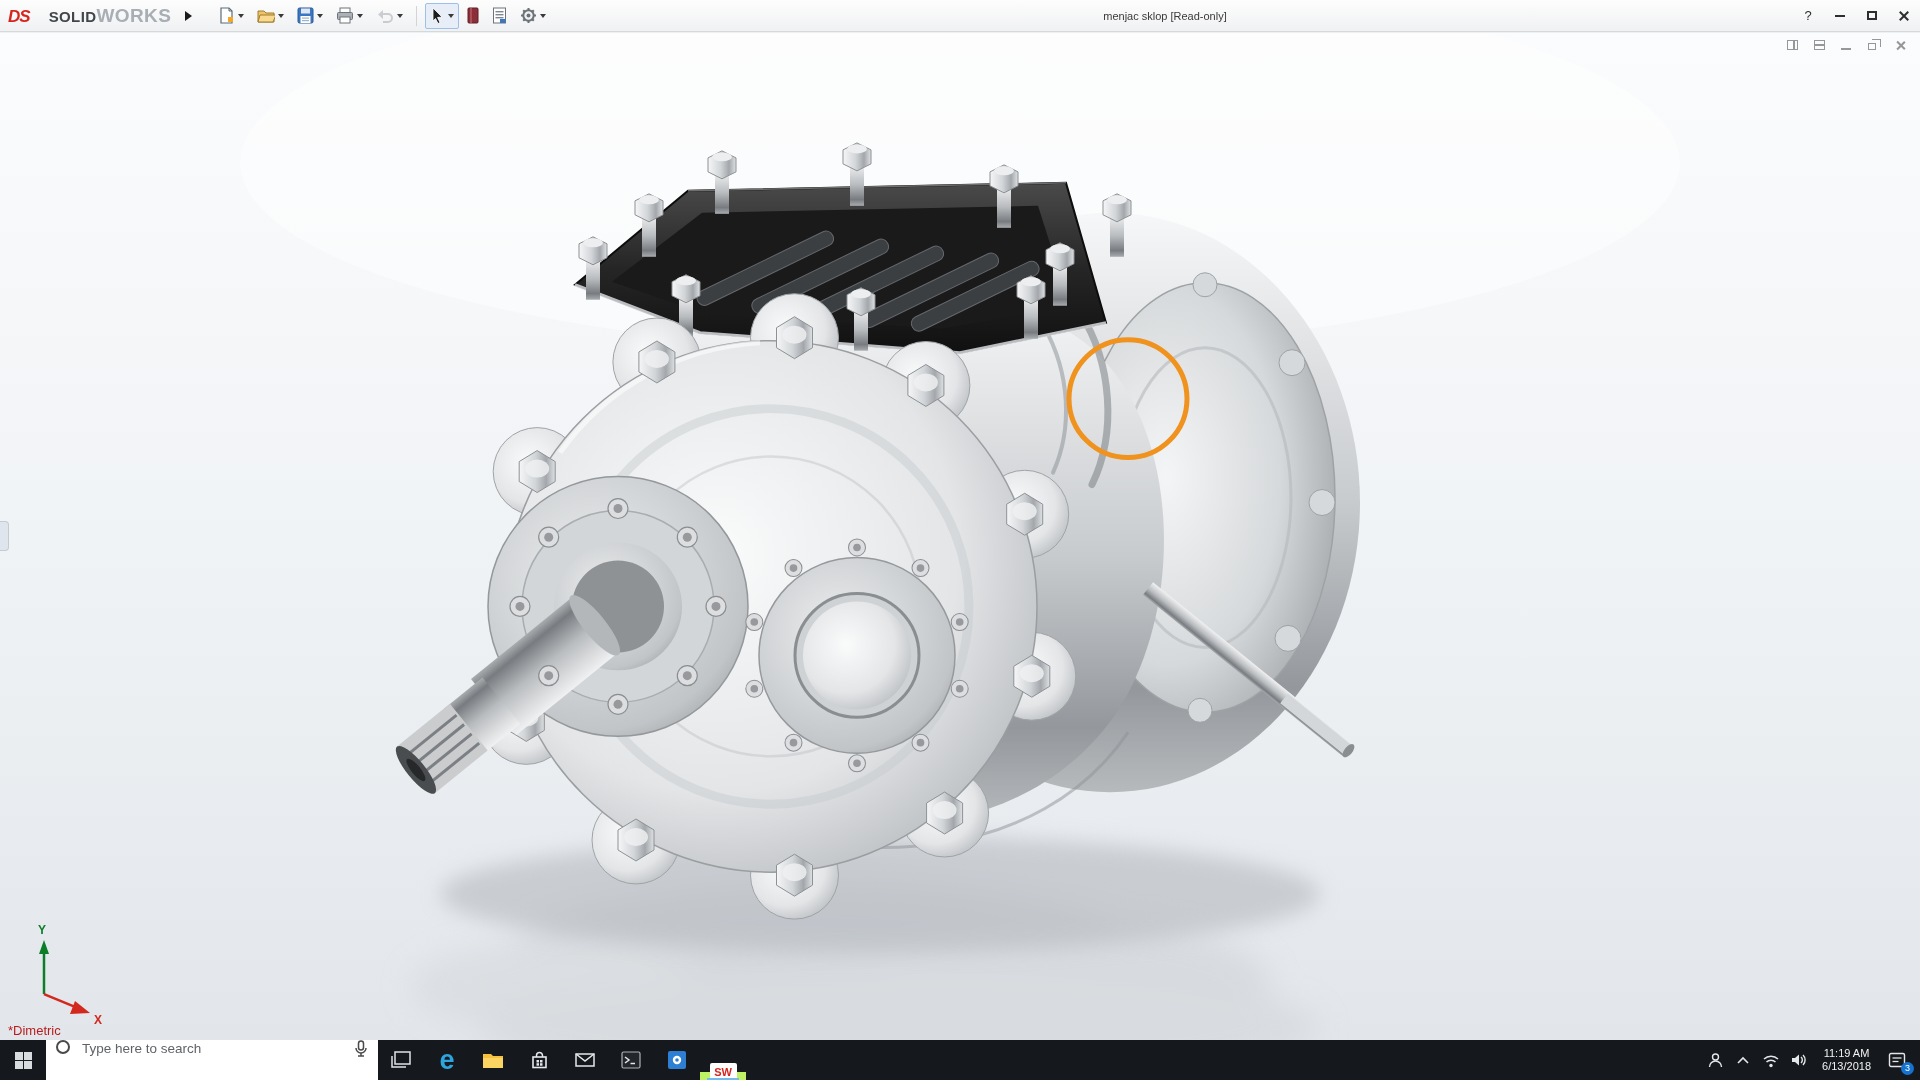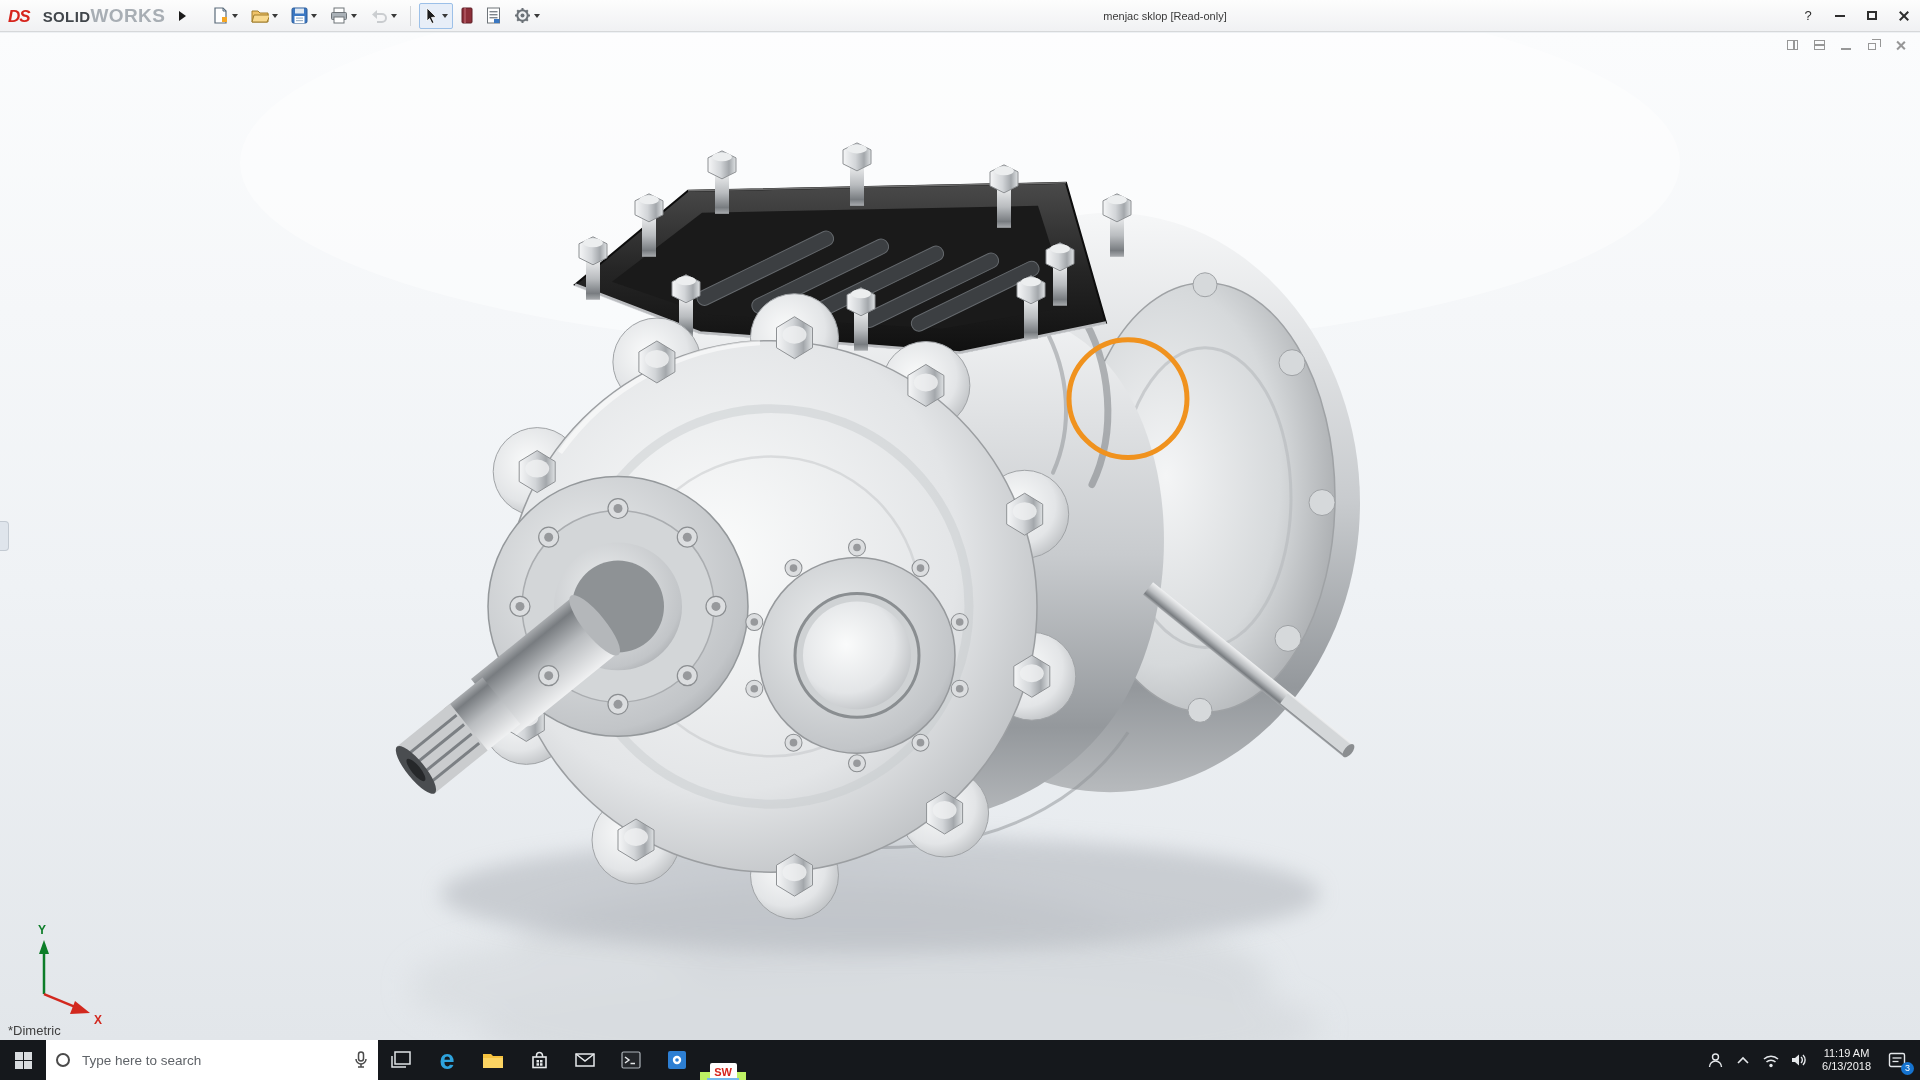--- a/index.html
+++ b/index.html
@@ -4,22 +4,22 @@
 <style>
   html,body{width:1920px;height:1080px;margin:0;overflow:hidden;background:#eef1f4;
     font-family:"Liberation Sans",sans-serif;}
   *{box-sizing:border-box;}
 
   
   .titlebar{position:fixed;top:0;left:0;right:0;height:32px;z-index:30;
     background:linear-gradient(#fdfdfd,#f0f1f3);border-bottom:1px solid #d6d8da;
     display:flex;align-items:center;}
   .logo{display:flex;align-items:baseline;padding:0 8px 0 8px;}
-  .logo .mark{color:#d6251d;font-weight:bold;font-style:italic;font-size:17px;margin-right:13px;letter-spacing:-1px;}
-  .logo .solid{font-weight:bold;color:#41464b;font-size:15px;letter-spacing:.4px;}
+  .logo .mark{color:#d6251d;font-weight:bold;font-style:italic;font-size:17px;margin-right:3px;letter-spacing:-1px;}
+  .logo .solid{font-weight:bold;color:#41464b;font-size:15px;letter-spacing:.4px;margin-left:16px;}
   .logo .works{font-weight:bold;color:#a8aeb4;font-size:19px;letter-spacing:.4px;}
   .flyout{width:18px;height:26px;display:flex;align-items:center;justify-content:center;border:none;background:transparent;}
   .flyout .tri{width:0;height:0;border-left:7px solid #1b1b1b;border-top:5px solid transparent;border-bottom:5px solid transparent;}
   .toolbar{display:flex;align-items:center;margin-left:16px;gap:3px;}
   .tbtn{display:flex;align-items:center;gap:3px;height:26px;padding:0 4px;background:transparent;border:1px solid transparent;}
   .tbtn.active{background:#e7eef8;border:1px solid #9cc0e8;border-radius:2px;}
   .tbtn.disabled svg{opacity:.4;}
   .caret{width:0;height:0;border-left:3.5px solid transparent;border-right:3.5px solid transparent;border-top:4px solid #3a3a3a;}
   .sep{width:1px;height:20px;background:#d2d5d8;margin:0 5px;}
   .title{position:absolute;left:520px;right:110px;top:0;height:32px;line-height:32px;
@@ -42,30 +42,30 @@
   .dc-box.v::after{content:"";position:absolute;left:6px;top:1px;width:1.5px;height:9px;background:#555;}
   .dc-box.h::after{content:"";position:absolute;left:1px;top:5px;width:9px;height:1.5px;background:#555;}
   .dc-min{display:block;width:10px;height:2px;background:#555;margin-top:8px;}
   .dc-rest{display:block;width:8px;height:7px;border:1.5px solid #555;margin-top:3px;}
   .dc-rest::after{content:"";position:absolute;right:0;top:0;width:8px;height:7px;border:1.5px solid #555;border-left:none;border-bottom:none;}
   .dc-x{position:relative;display:block;width:11px;height:11px;}
   .dc-x::before,.dc-x::after{content:"";position:absolute;left:5px;top:0;width:1.8px;height:11px;background:#555;}
   .dc-x::before{transform:rotate(45deg);} .dc-x::after{transform:rotate(-45deg);}
   .left-tab{position:absolute;left:0;top:488px;width:9px;height:30px;background:#dfe5ec;
     border:1px solid #c3cad2;border-left:none;border-radius:0 4px 4px 0;}
-  .view-label{position:absolute;left:8px;bottom:2px;font-size:13px;color:#404040;}
+  .view-label{position:absolute;left:8px;bottom:2px;font-size:13px;color:#b91c1c;}
 
   
   .taskbar{position:fixed;bottom:0;left:0;right:0;height:40px;background:#15181c;z-index:40;
     display:flex;align-items:stretch;}
   .tb-btn{width:46px;display:flex;align-items:center;justify-content:center;background:transparent;
     border:none;position:relative;padding:0;}
   .tb-btn.active{background:#bef264;margin-top:32px;}
   .tb-btn.active::after{content:"";position:absolute;bottom:0;left:7px;right:7px;height:2px;background:#76b9ed;}
-  .search{width:332px;background:#ffffff;display:flex;align-items:center;padding:0 10px;gap:10px;}
+  .search{width:332px;background:#ffffff;display:flex;align-items:flex-start;padding:0 10px;gap:10px;}
   .search-ring{width:14px;height:14px;border:2px solid #4a4a4a;border-radius:50%;flex:none;}
   .search input{border:none;outline:none;flex:1;font-size:13.5px;color:#333;background:transparent;font-family:inherit;}
   .search input::placeholder{color:#5f6368;}
   .edge-e{color:#2ea3dd;font-size:27px;font-weight:bold;line-height:27px;}
   .sw-tile{width:27px;height:27px;background:#fff;border-radius:2px;display:flex;flex-direction:column;
     align-items:center;justify-content:center;line-height:1;}
   .sw-label{color:#d6251d;font-weight:bold;font-size:11px;}
   .sw-year{color:#3a3a3a;font-size:6px;margin-top:1px;}
   .tray{margin-left:auto;display:flex;align-items:center;}
   .tray button{background:none;border:none;width:28px;height:40px;display:flex;align-items:center;

